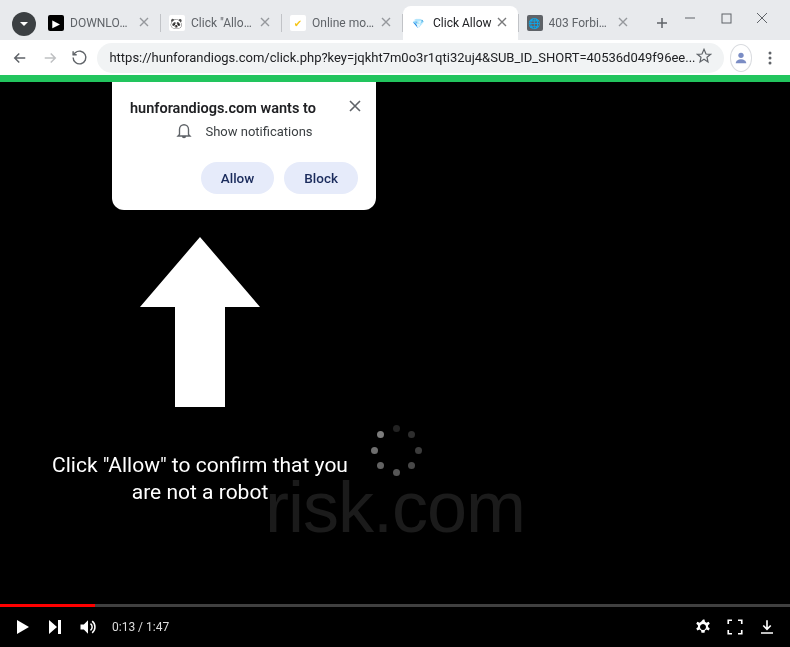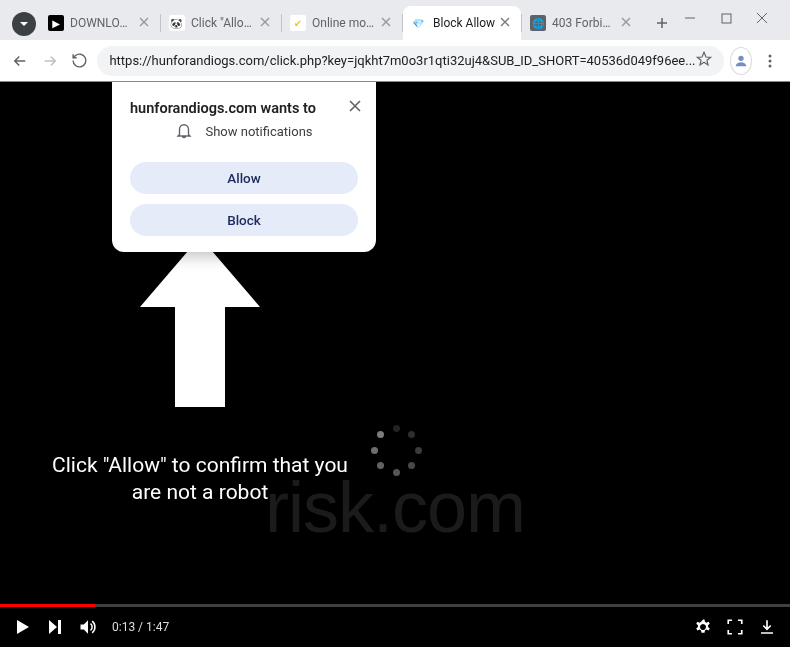--- a/index.html
+++ b/index.html
@@ -14,21 +14,21 @@
 .tab { height: 34px; min-width: 108px; max-width: 120px; display: flex; align-items: center; padding: 0 8px; font-size: 12px; color: #5f6368; position: relative; cursor: pointer; border-top-left-radius: 8px; border-top-right-radius: 8px; }
 .tab.active { background: #fff; color: #202124; }
 .tab .favicon { width: 16px; height: 16px; margin-right: 6px; flex-shrink: 0; border-radius: 2px; display: flex; align-items: center; justify-content: center; font-size: 10px; }
 .tab .tab-title { flex: 1; white-space: nowrap; overflow: hidden; text-overflow: ellipsis; }
 .tab .tab-close { width: 14px; height: 14px; margin-left: 4px; opacity: 0.6; cursor: pointer; }
 .tab-sep { width: 1px; height: 18px; background: #c1c3c7; margin: 0 0 8px 0; }
 .new-tab { width: 28px; height: 28px; display: flex; align-items: center; justify-content: center; cursor: pointer; margin-bottom: 3px; }
 .window-controls { display: flex; gap: 8px; margin-bottom: 8px; padding-right: 6px; }
 .win-btn { width: 28px; height: 28px; display: flex; align-items: center; justify-content: center; cursor: pointer; color: #5f6368; }
 
-.toolbar { height: 42px; background: #fff; display: flex; align-items: center; padding: 0 8px; gap: 6px; border-bottom: 1px solid #22c55e; }
+.toolbar { height: 42px; background: #fff; display: flex; align-items: center; padding: 0 8px; gap: 6px; border-bottom: 7px solid #22c55e; }
 .nav-btn { width: 30px; height: 30px; display: flex; align-items: center; justify-content: center; cursor: pointer; color: #5f6368; border-radius: 50%; }
 .nav-btn.disabled { opacity: 0.4; cursor: default; }
 .omnibox { flex: 1; height: 30px; background: #f1f3f4; border-radius: 15px; display: flex; align-items: center; padding: 0 12px; font-size: 13px; color: #202124; }
 .omnibox-text { flex: 1; white-space: nowrap; overflow: hidden; text-overflow: ellipsis; }
 .omnibox-star { color: #5f6368; cursor: pointer; }
 .profile-btn { width: 28px; height: 28px; border-radius: 50%; border: 1px solid #dadce0; display: flex; align-items: center; justify-content: center; cursor: pointer; }
 .menu-btn { width: 30px; height: 30px; display: flex; align-items: center; justify-content: center; cursor: pointer; color: #5f6368; }
 
 
 .content { position: relative; width: 100%; height: 565px; background: #000; overflow: hidden; }
@@ -44,21 +44,21 @@
 
 
 .spinner { position: absolute; top: 340px; left: 368px; width: 56px; height: 56px; }
 .spinner .dot { position: absolute; width: 7px; height: 7px; border-radius: 50%; background: #888; }
 
 
 .perm-popup { position: absolute; top: 0px; left: 112px; width: 264px; background: #fff; border-radius: 0 0 12px 12px; box-shadow: 0 4px 16px rgba(0,0,0,0.25); padding: 18px 18px 16px 18px; z-index: 10; }
 .perm-title { font-size: 14.5px; font-weight: 600; color: #202124; margin-bottom: 4px; }
 .perm-close { position: absolute; top: 16px; right: 14px; cursor: pointer; color: #5f6368; }
 .perm-row { display: flex; align-items: center; gap: 12px; font-size: 13px; color: #3c4043; margin-bottom: 20px; justify-content: center; }
-.perm-actions { display: flex; justify-content: flex-end; gap: 10px; flex-direction: column; }
+.perm-actions { display: flex; justify-content: flex-end; gap: 10px; }
 .perm-btn { padding: 8px 20px; border-radius: 18px; border: none; font-size: 13.5px; font-weight: 500; cursor: pointer; background: #e6ebfa; color: #1a2b5c; }
 
 
 .video-controls { position: absolute; bottom: 0; left: 0; right: 0; height: 40px; display: flex; align-items: center; padding: 0 14px; gap: 14px; color: #fff; }
 .progress-bar { position: absolute; bottom: 40px; left: 0; right: 0; height: 3px; background: rgba(255,255,255,0.25); }
 .progress-fill { height: 100%; width: 12%; background: #ff0000; }
 .vc-btn { cursor: pointer; display: flex; align-items: center; justify-content: center; color: #fff; }
 .vc-time { font-size: 12px; color: #ddd; }
 .vc-spacer { flex: 1; }
 </style>
@@ -92,21 +92,21 @@
         <div class="tab">
           <span class="favicon" style="background: rgb(255, 255, 255); color: rgb(245, 197, 24);">✔</span>
           <span class="tab-title">Online movie</span>
           <span class="tab-close"><svg width="12" height="12" viewBox="0 0 12 12" stroke="currentColor" stroke-width="1.4">
               <path d="M2 2 L10 10 M10 2 L2 10"></path>
             </svg></span>
         </div>
         <div class="tab-sep"></div>
         <div class="tab active">
           <span class="favicon" style="background: rgb(255, 255, 255); color: rgb(127, 184, 230);">💎</span>
-          <span class="tab-title">Block Allow</span>
+          <span class="tab-title">Click Allow</span>
           <span class="tab-close"><svg width="12" height="12" viewBox="0 0 12 12" stroke="currentColor" stroke-width="1.4">
               <path d="M2 2 L10 10 M10 2 L2 10"></path>
             </svg></span>
         </div>
         <div class="tab-sep"></div>
         <div class="tab">
           <span class="favicon" style="background: rgb(95, 99, 104); color: rgb(255, 255, 255);">🌐</span>
           <span class="tab-title">403 Forbidden</span>
           <span class="tab-close"><svg width="12" height="12" viewBox="0 0 12 12" stroke="currentColor" stroke-width="1.4">
               <path d="M2 2 L10 10 M10 2 L2 10"></path>

